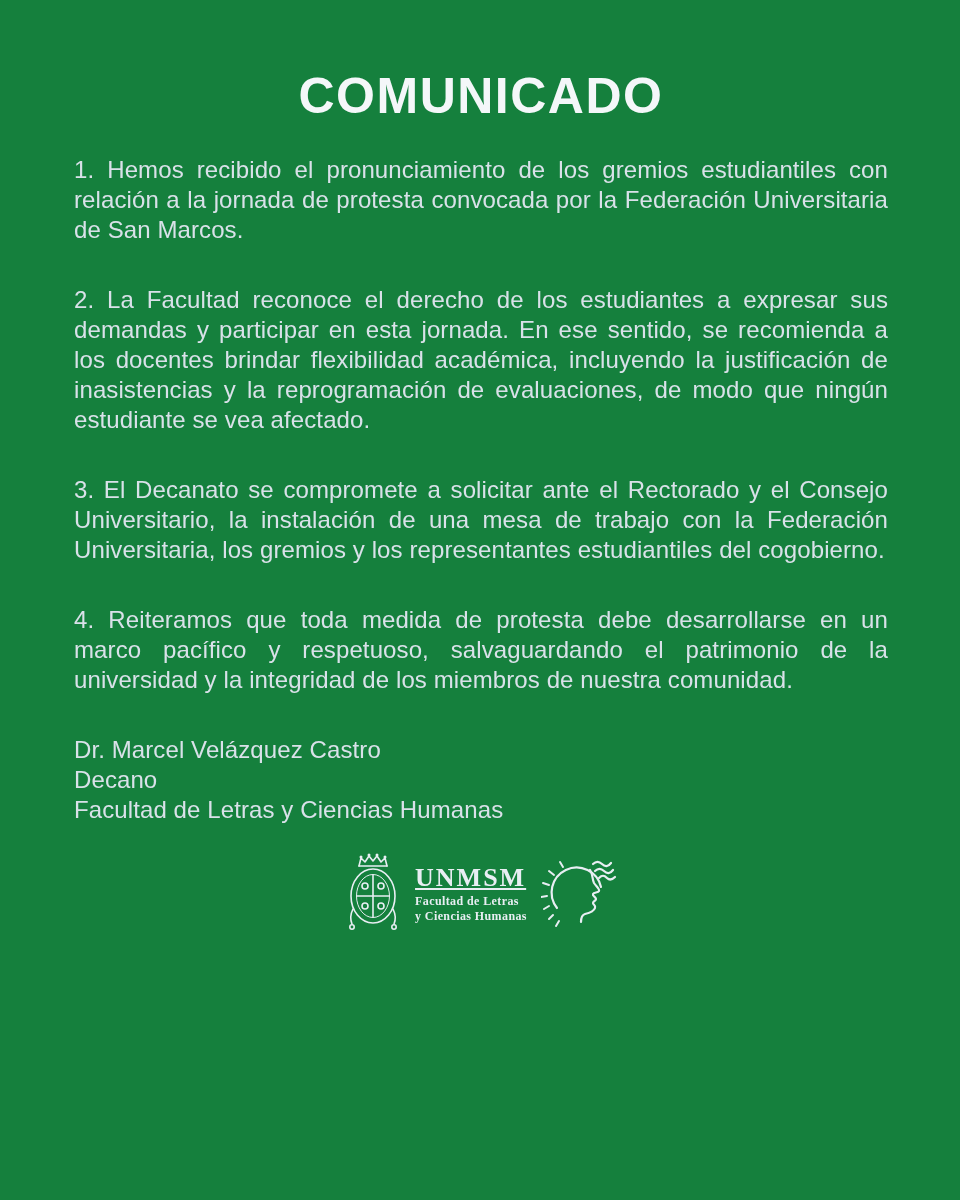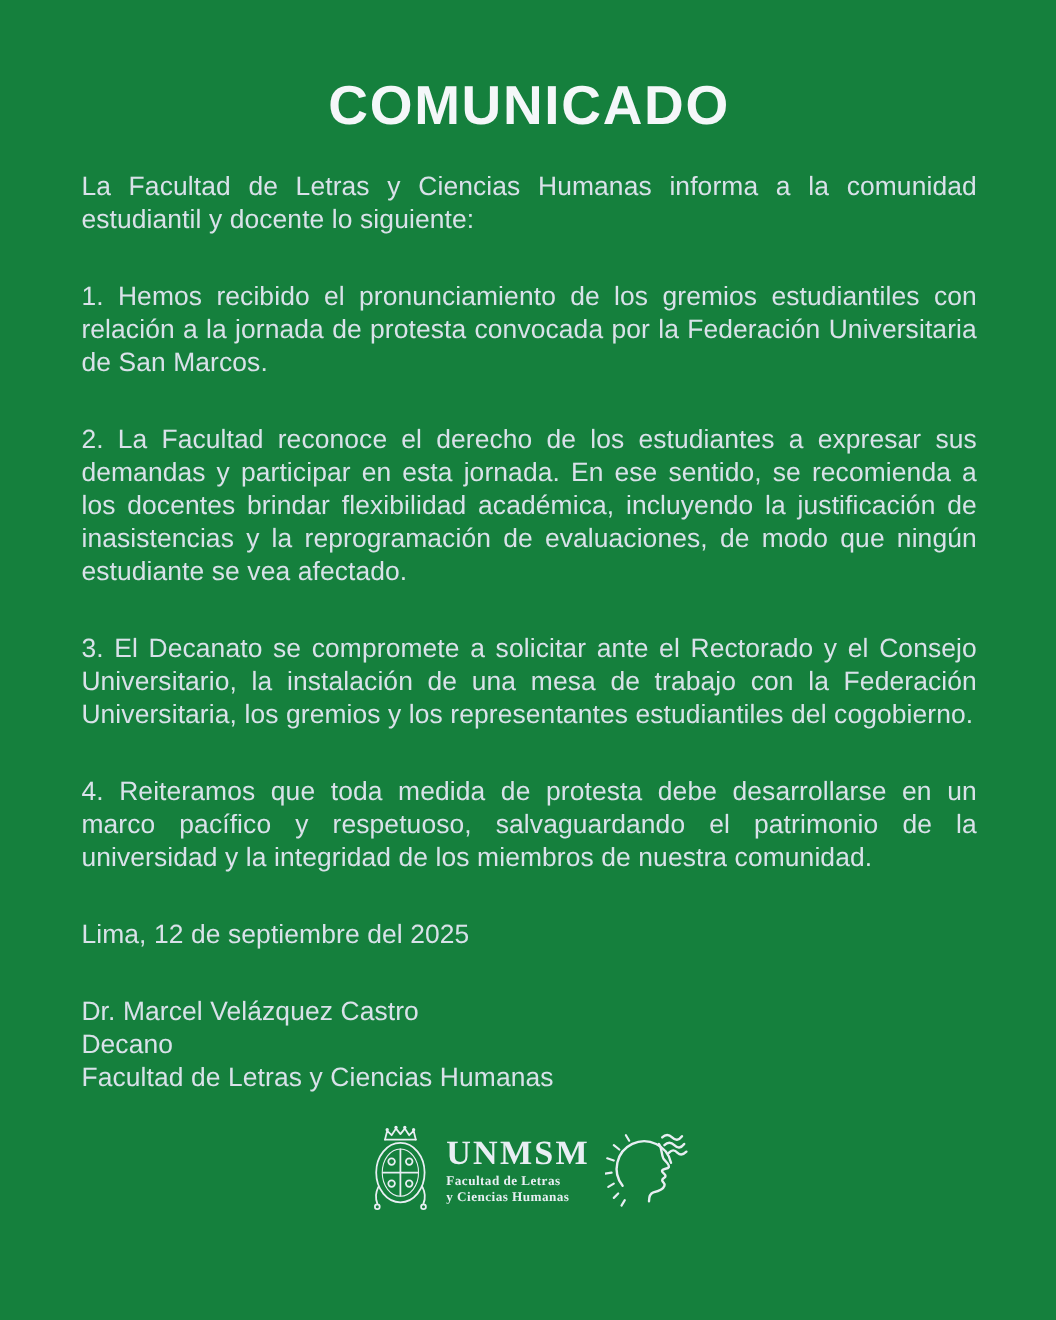--- a/index.html
+++ b/index.html
@@ -54,46 +54,45 @@
     stroke-linecap: round;
     stroke-linejoin: round;
   }
   .logo-text {
     color: #e8eef3;
     font-family: "Liberation Serif", serif;
     text-align: left;
     line-height: 1;
   }
   .logo-acronym {
-    font-size: 31px;
+    font-size: 26px;
     font-weight: 700;
     letter-spacing: 2px;
     margin-bottom: 4px;
+    text-decoration: underline;
   }
   .logo-line {
     font-size: 12px;
     font-weight: 700;
     letter-spacing: 0.4px;
     margin-top: 3px;
   }
 </style>
 </head>
 <body>
 
 <div class="page">
 
   <h1 class="title">COMUNICADO</h1>
 
   <div class="body-text">
-    <p>La Facultad de Letras y Ciencias Humanas informa a la comunidad estudiantil y docente lo siguiente:</p>
     <p>1. Hemos recibido el pronunciamiento de los gremios estudiantiles con relación a la jornada de protesta convocada por la Federación Universitaria de San Marcos.</p>
     <p>2. La Facultad reconoce el derecho de los estudiantes a expresar sus demandas y participar en esta jornada. En ese sentido, se recomienda a los docentes brindar flexibilidad académica, incluyendo la justificación de inasistencias y la reprogramación de evaluaciones, de modo que ningún estudiante se vea afectado.</p>
     <p>3.  El Decanato se compromete a solicitar ante el Rectorado y el Consejo Universitario, la instalación de una mesa de trabajo con la Federación Universitaria, los gremios y los representantes estudiantiles del cogobierno.</p>
     <p>4. Reiteramos que toda medida de protesta debe desarrollarse en un marco pacífico y respetuoso, salvaguardando el patrimonio de la universidad y la integridad de los miembros de nuestra comunidad.</p>
-    <p>Lima, 12 de septiembre del 2025</p>
 
     <div class="signature">
       <p>Dr. Marcel Velázquez Castro</p>
       <p>Decano</p>
       <p>Facultad de Letras y Ciencias Humanas</p>
     </div>
   </div>
 
   <div class="logo-row">
 

